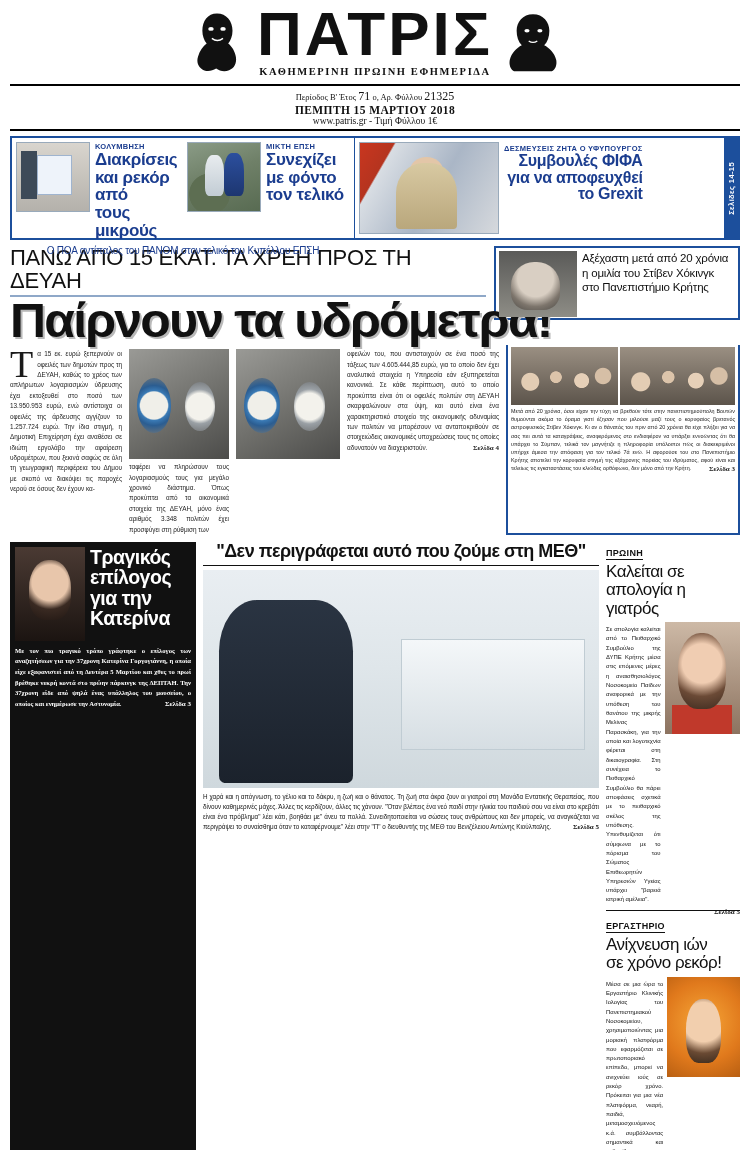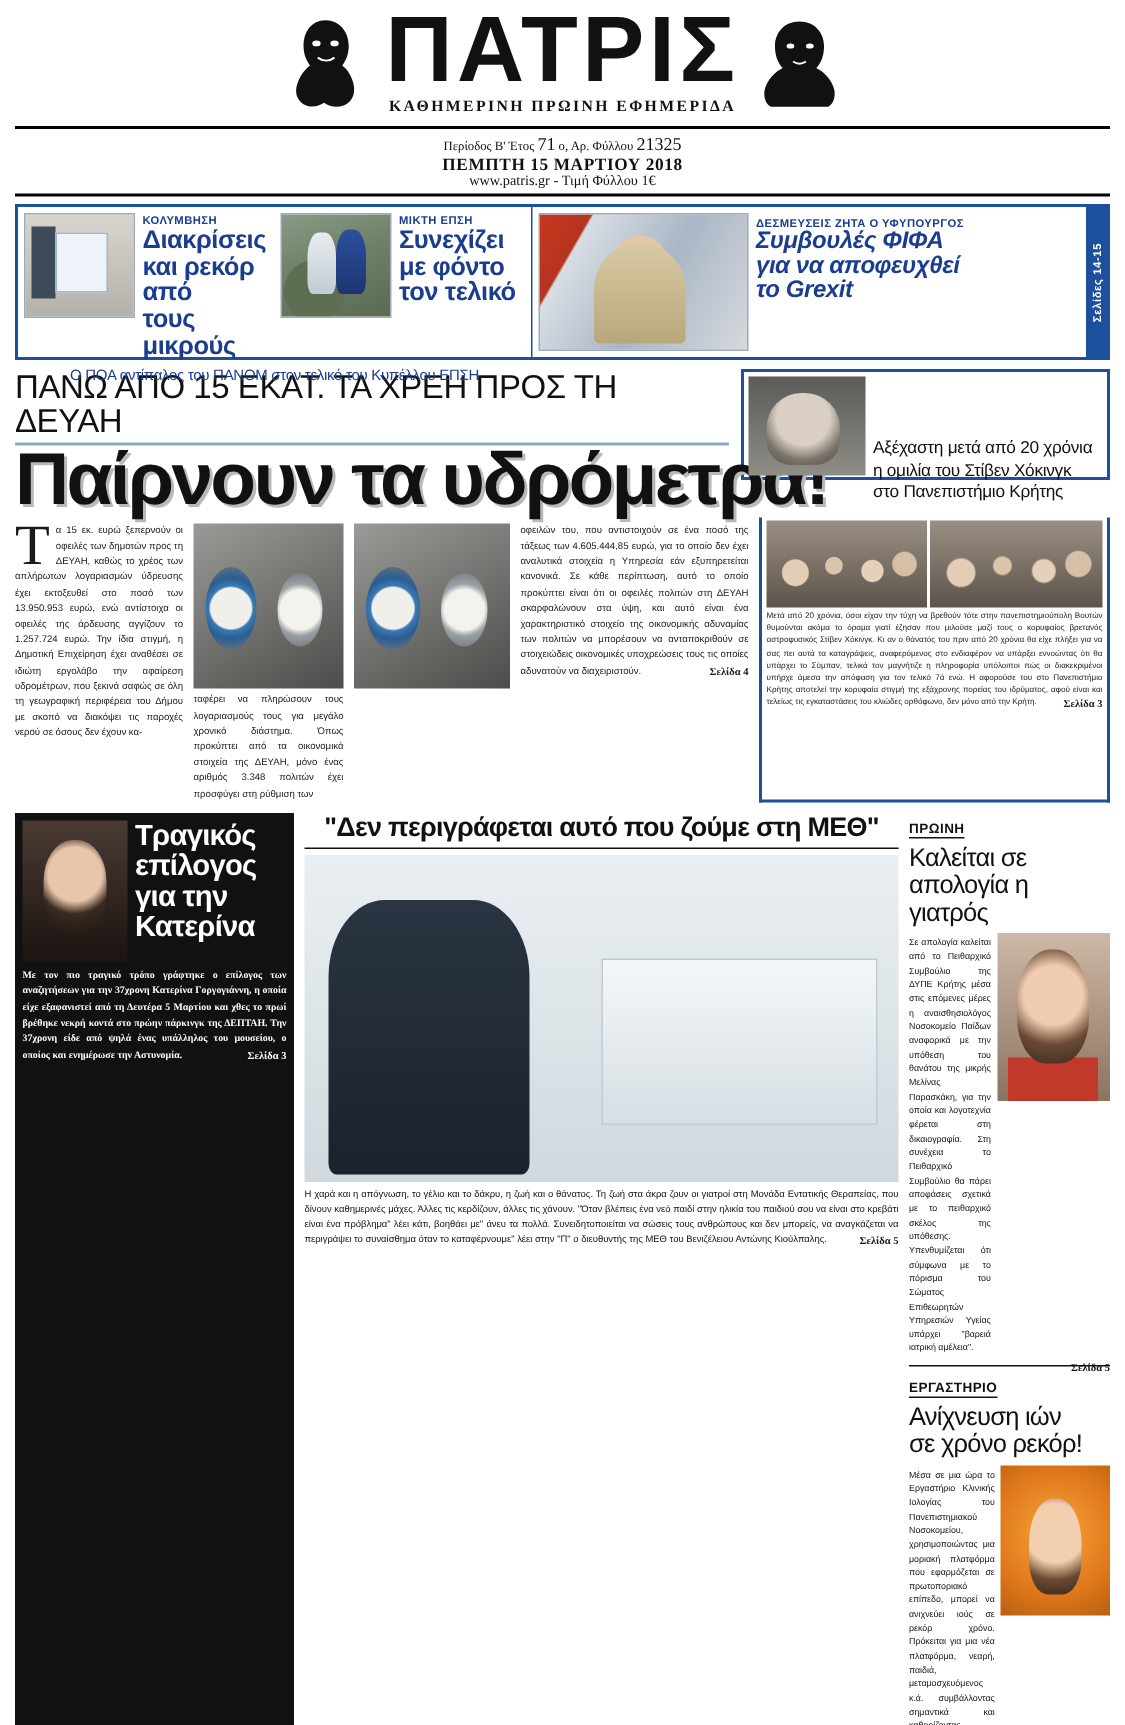--- a/index.html
+++ b/index.html
@@ -76,21 +76,21 @@
 
   
   .lead-wrap { display:flex; gap:8px; margin-top:6px; }
   .lead-left { width:476px; }
   .kicker-main { font-size:22px; font-weight:400; letter-spacing:-0.3px; color:#111; line-height:1.05; }
   .kicker-rule { border-top:2px solid #8fa8c8; margin:3px 0 1px; }
   .lead-head { font-size:49px; font-weight:700; letter-spacing:-1.8px; line-height:0.92; color:#111; white-space:nowrap;
      text-shadow: 2px 2px 0 #b9b9b9; font-family:"Liberation Sans", sans-serif; transform: scaleX(1.02); transform-origin:left; }
 
   .hawk-box { flex:1; border:2px solid #1c4f9c; padding:3px; display:flex; gap:5px; align-items:flex-start; height:74px; }
-  .hawk-txt { font-size:11.5px; line-height:1.28; color:#111; letter-spacing:-0.2px;margin-top:41px; }
+  .hawk-txt { font-size:11.5px; line-height:1.28; color:#111; letter-spacing:-0.2px; }
 
   
   .lead-body { display:flex; gap:7px; margin-top:6px; }
   .col-body { font-size:6.4px; line-height:1.62; text-align:justify; color:#1a1a1a; font-family:"Liberation Sans",sans-serif; }
   .dropcap { float:left; font-size:38px; line-height:0.78; font-weight:400; padding:1px 4px 0 0; font-family:"Liberation Serif",serif; }
   .pgno { font-weight:700; font-size:7px; float:right; font-family:"Liberation Serif",serif;}
 
   .hawk-photos { display:flex; gap:2px; }
 
   
@@ -167,26 +167,26 @@
           <div>
             <div class="sp-kicker">ΜΙΚΤΗ ΕΠΣΗ</div>
             <div class="sp-head" style="white-space:pre-line;">Συνεχίζει
 με φόντο
 τον τελικό</div>
           </div>
         </div>
       </div>
       <div class="sp-foot">Ο ΠΟΑ αντίπαλος του ΠΑΝΟΜ στον τελικό του Κυπέλλου ΕΠΣΗ</div>
     </div>
-    <div style="width:370px;border-left:1px solid #1c4f9c;">
+    <div style="width:370px;border-left:1px solid #1c4f9c;text-align:right;">
       <div class="sp-row">
         <div class="ph press sp-photo" style="width:140px;height:92px;"></div>
         <div style="padding-top:2px;">
           <div class="sp-kicker">ΔΕΣΜΕΥΣΕΙΣ ΖΗΤΑ Ο ΥΦΥΠΟΥΡΓΟΣ</div>
-          <div class="sp-head small" style="white-space:pre-line;font-style:italic;">Συμβουλές ΦΙΦΑ
+          <div class="sp-head small" style="white-space:pre-line;">Συμβουλές ΦΙΦΑ
 για να αποφευχθεί
 το Grexit</div>
         </div>
       </div>
     </div>
     <div class="sp-side">
       <span>Σελίδες 14-15</span>
     </div>
   </div>
 

